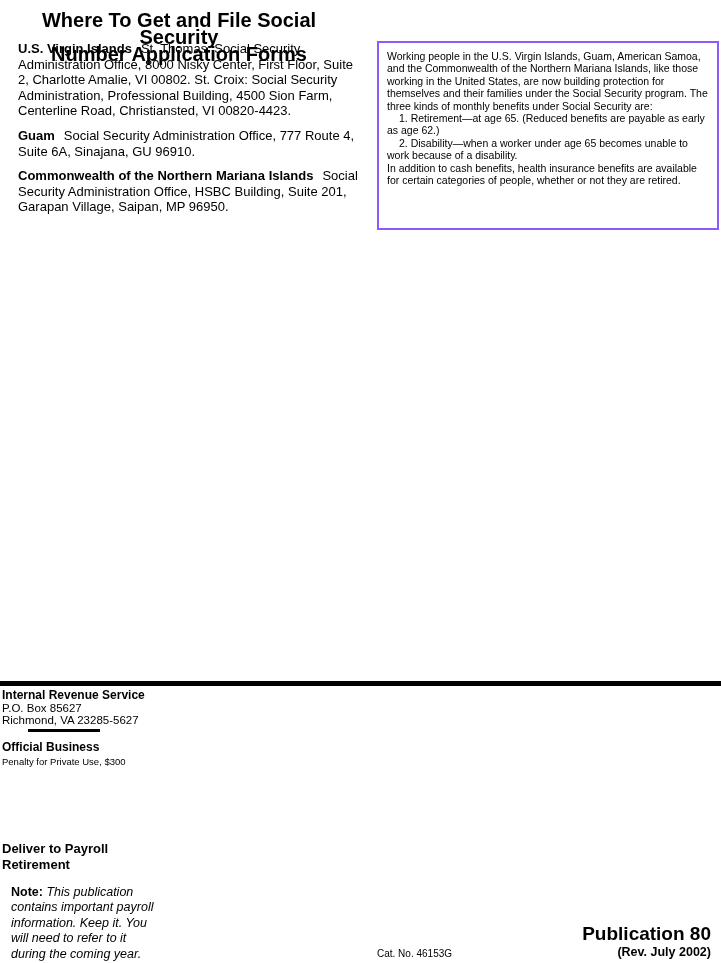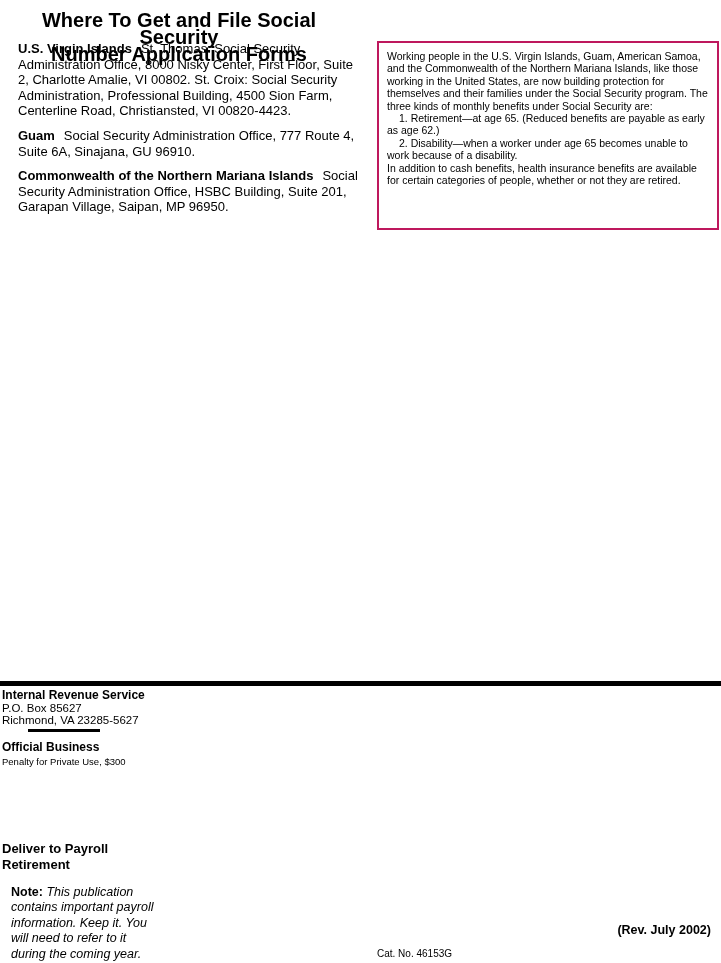--- a/index.html
+++ b/index.html
@@ -33,21 +33,21 @@
   }
   .location-para { margin: 0 0 9px 16px; }
   .loc-label { font-weight: bold; margin-right: 9px; }
 
   
   .benefits-box {
     position: absolute;
     left: 377px; top: 41px;
     width: 342px; height: 189px;
     box-sizing: border-box;
-    border: 2px solid #be185d;
+    border: 2px solid #8b5cf6;
     padding: 7px 8px 0 8px;
     font-size: 10.5px;
     line-height: 12.4px;
   }
   .benefit-item { text-indent: 12px; }
 
   
   .mailer-bar {
     position: absolute;
     left: 0; top: 681px;
@@ -159,16 +159,17 @@
     <div><span class="note-prefix">Note:</span> <span>This publication</span></div>
     <div>contains important payroll</div>
     <div>information. Keep it. You</div>
     <div>will need to refer to it</div>
     <div>during the coming year.</div>
   </div>
 
   <div class="cat-no">Cat. No. 46153G</div>
 
   <div class="pub-block">
+    <div class="pub-title">Publication 80</div>
     <div class="pub-rev">(Rev. July 2002)</div>
   </div>
 
 </div>
 
 </body></html>

